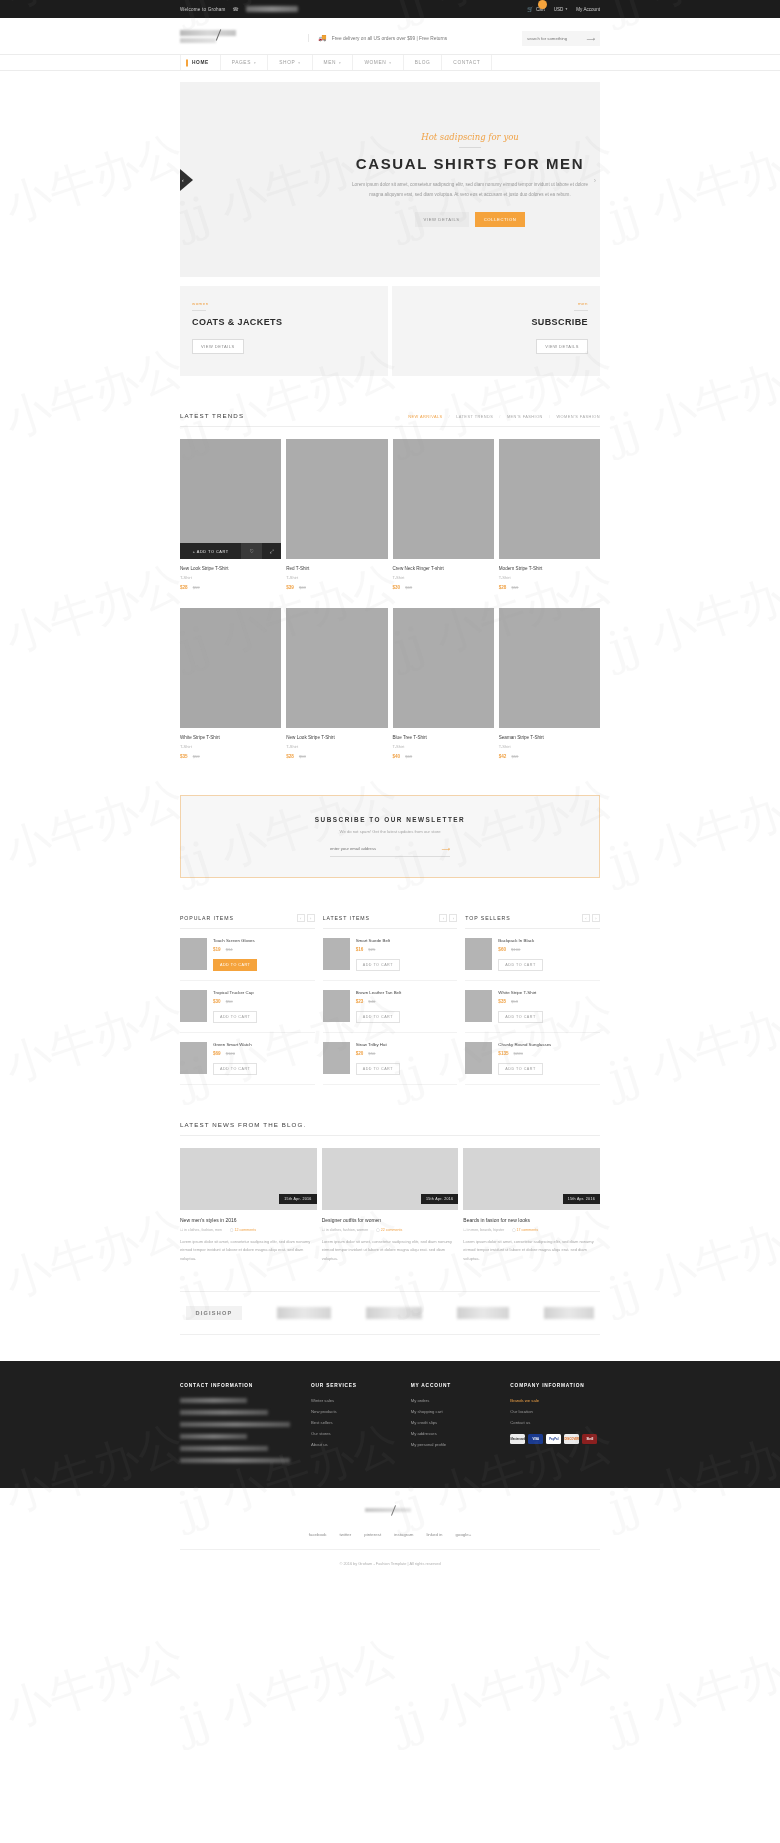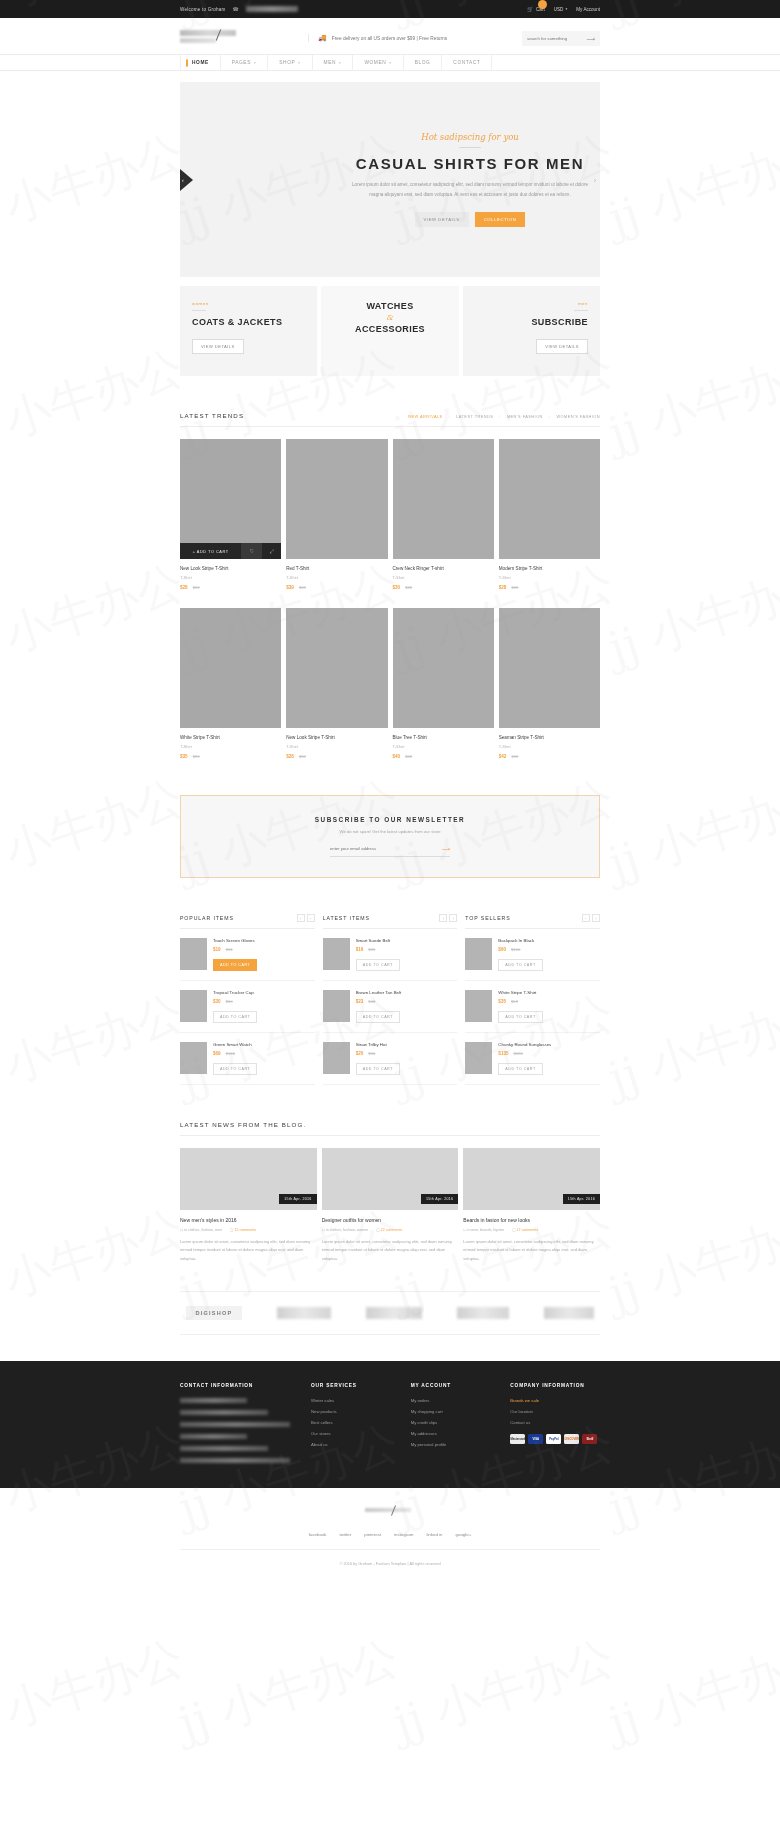--- a/index.html
+++ b/index.html
@@ -285,25 +285,20 @@
     </div>
     <div class="hero-next">›</div>
   </div>
 
   <div class="cats">
     <div class="cat c1">
       <div class="cat-kicker">women</div>
       <div class="cat-rule"></div>
       <div class="cat-title">COATS &amp; JACKETS</div>
       <span class="cat-btn">VIEW DETAILS</span>
-    </div>
-    <div class="cat c2">
-      <div class="cat-title">WATCHES</div>
-      <div class="cat-amp">&amp;</div>
-      <div class="cat-title">ACCESSORIES</div>
     </div>
     <div class="cat c3">
       <div class="cat-kicker">men</div>
       <div class="cat-rule"></div>
       <div class="cat-title">SUBSCRIBE</div>
       <span class="cat-btn">VIEW DETAILS</span>
     </div>
   </div>
 
   <div class="sec-head">

